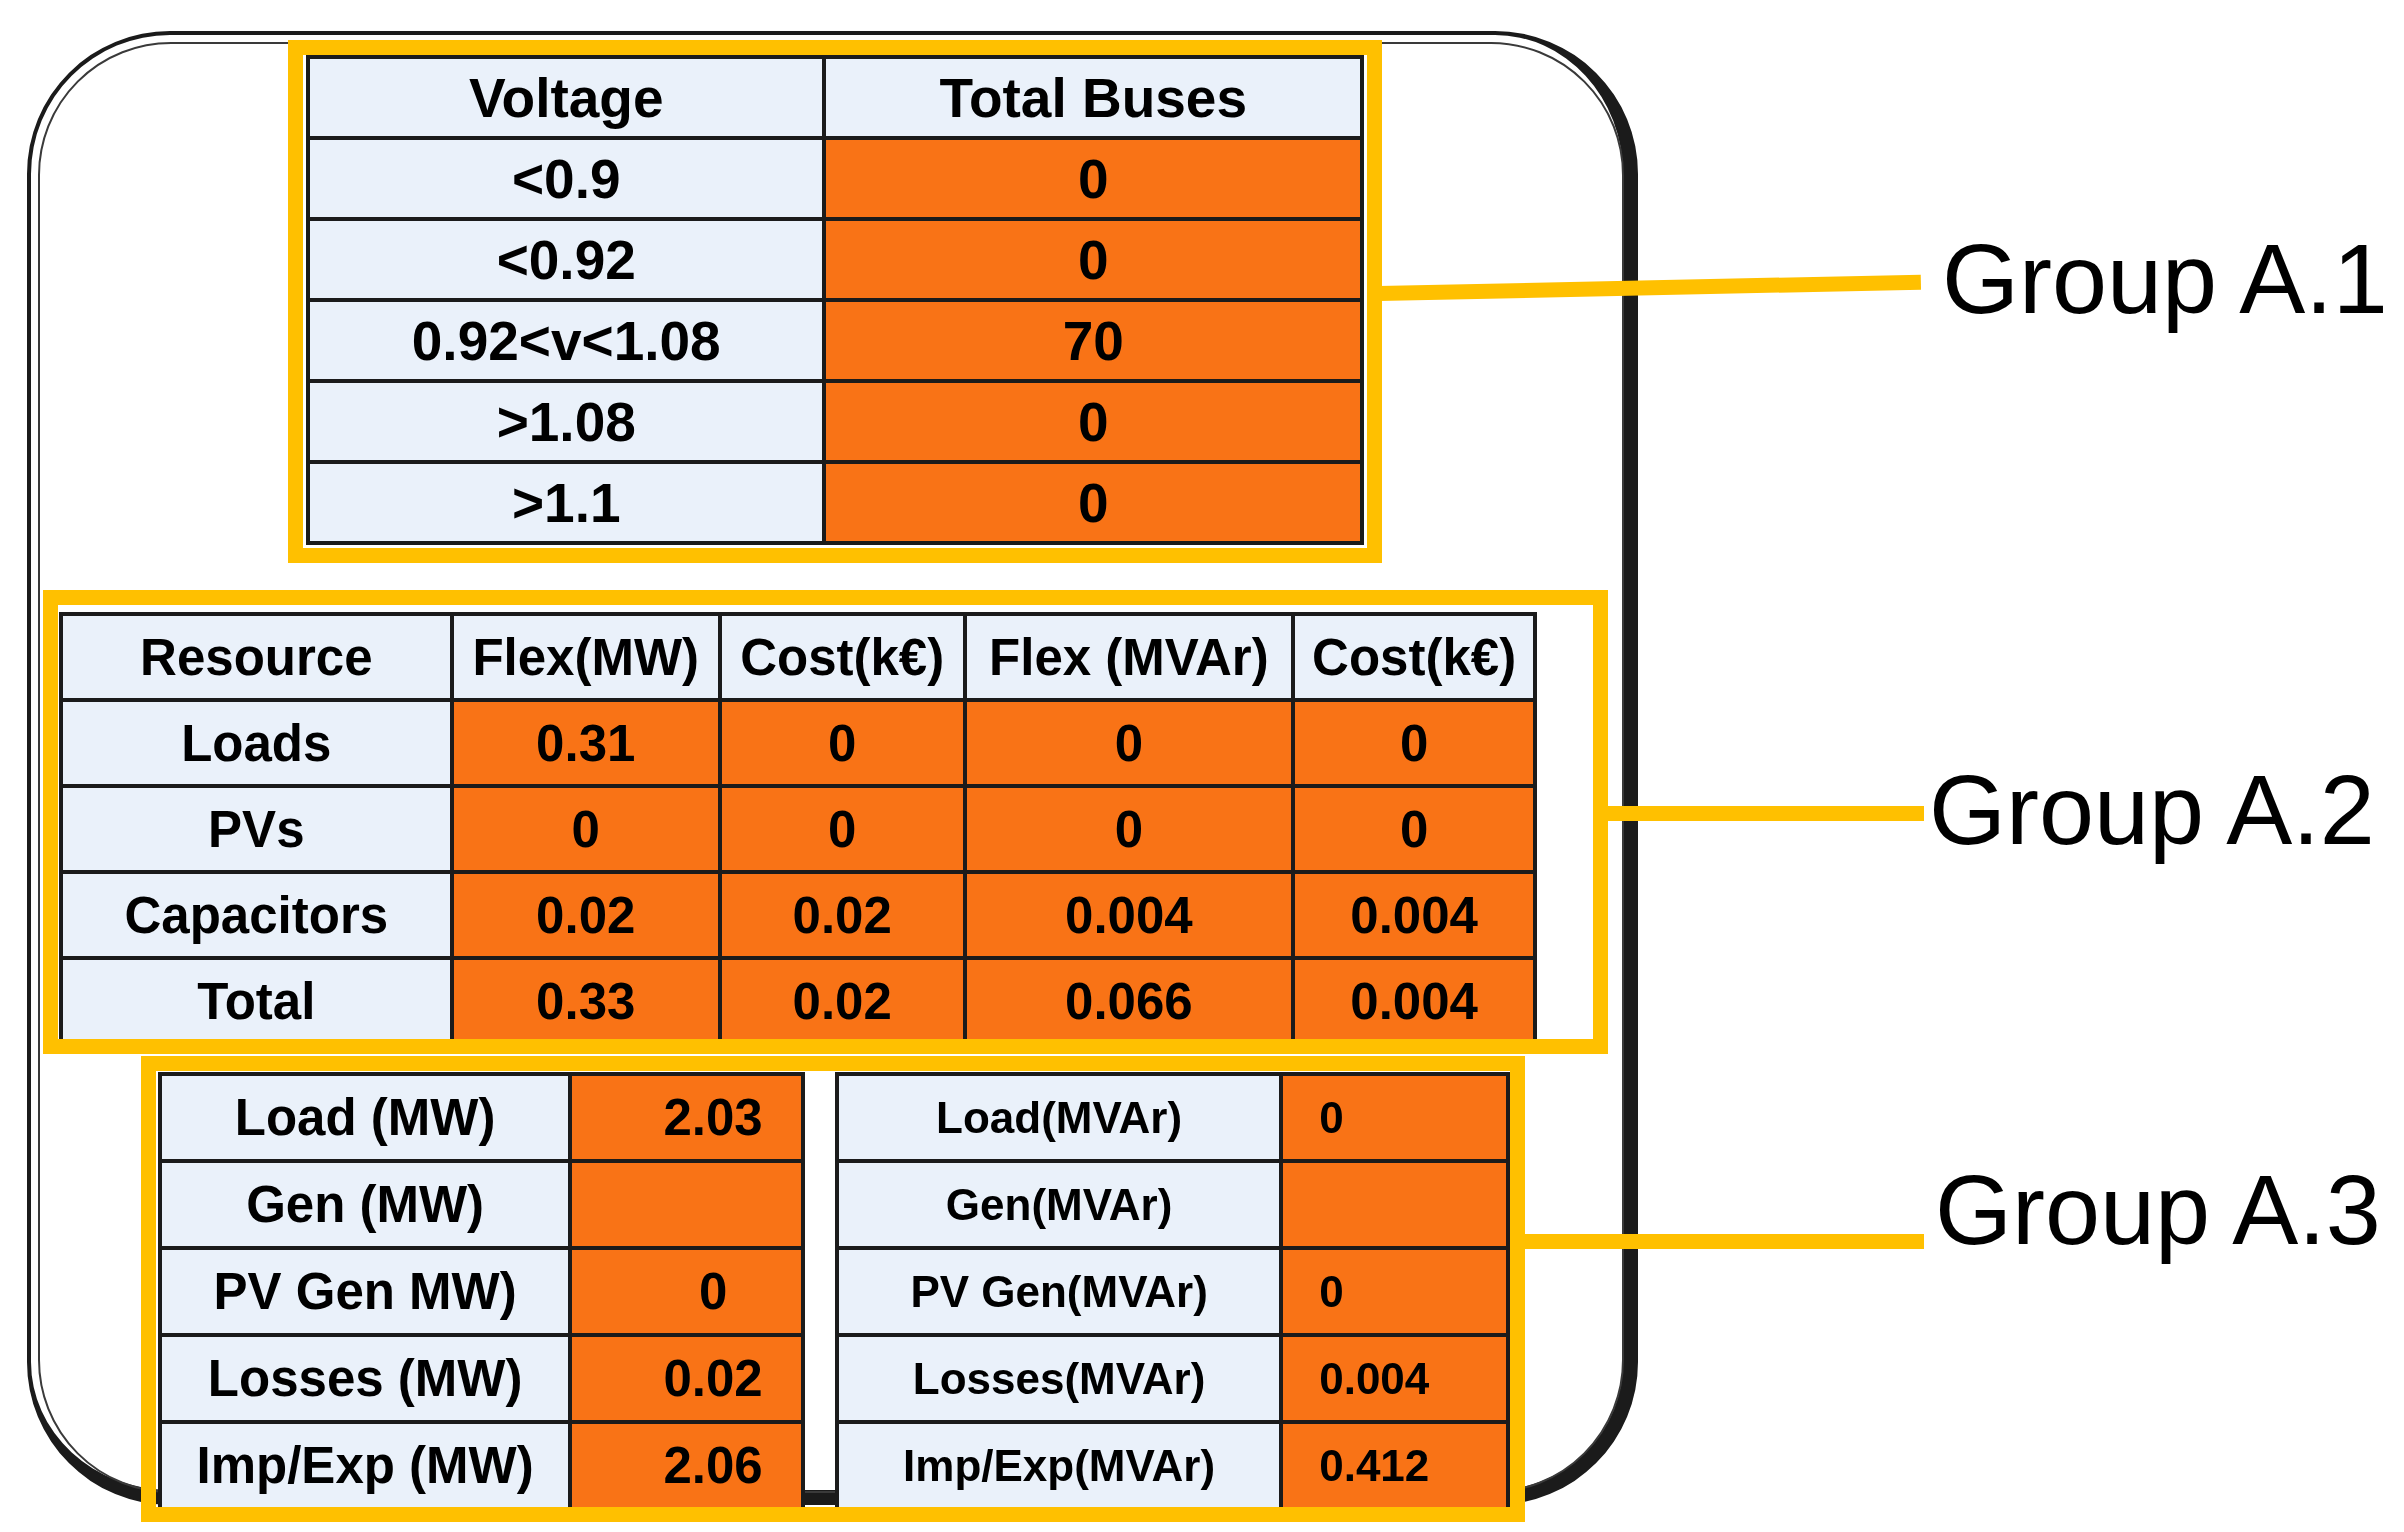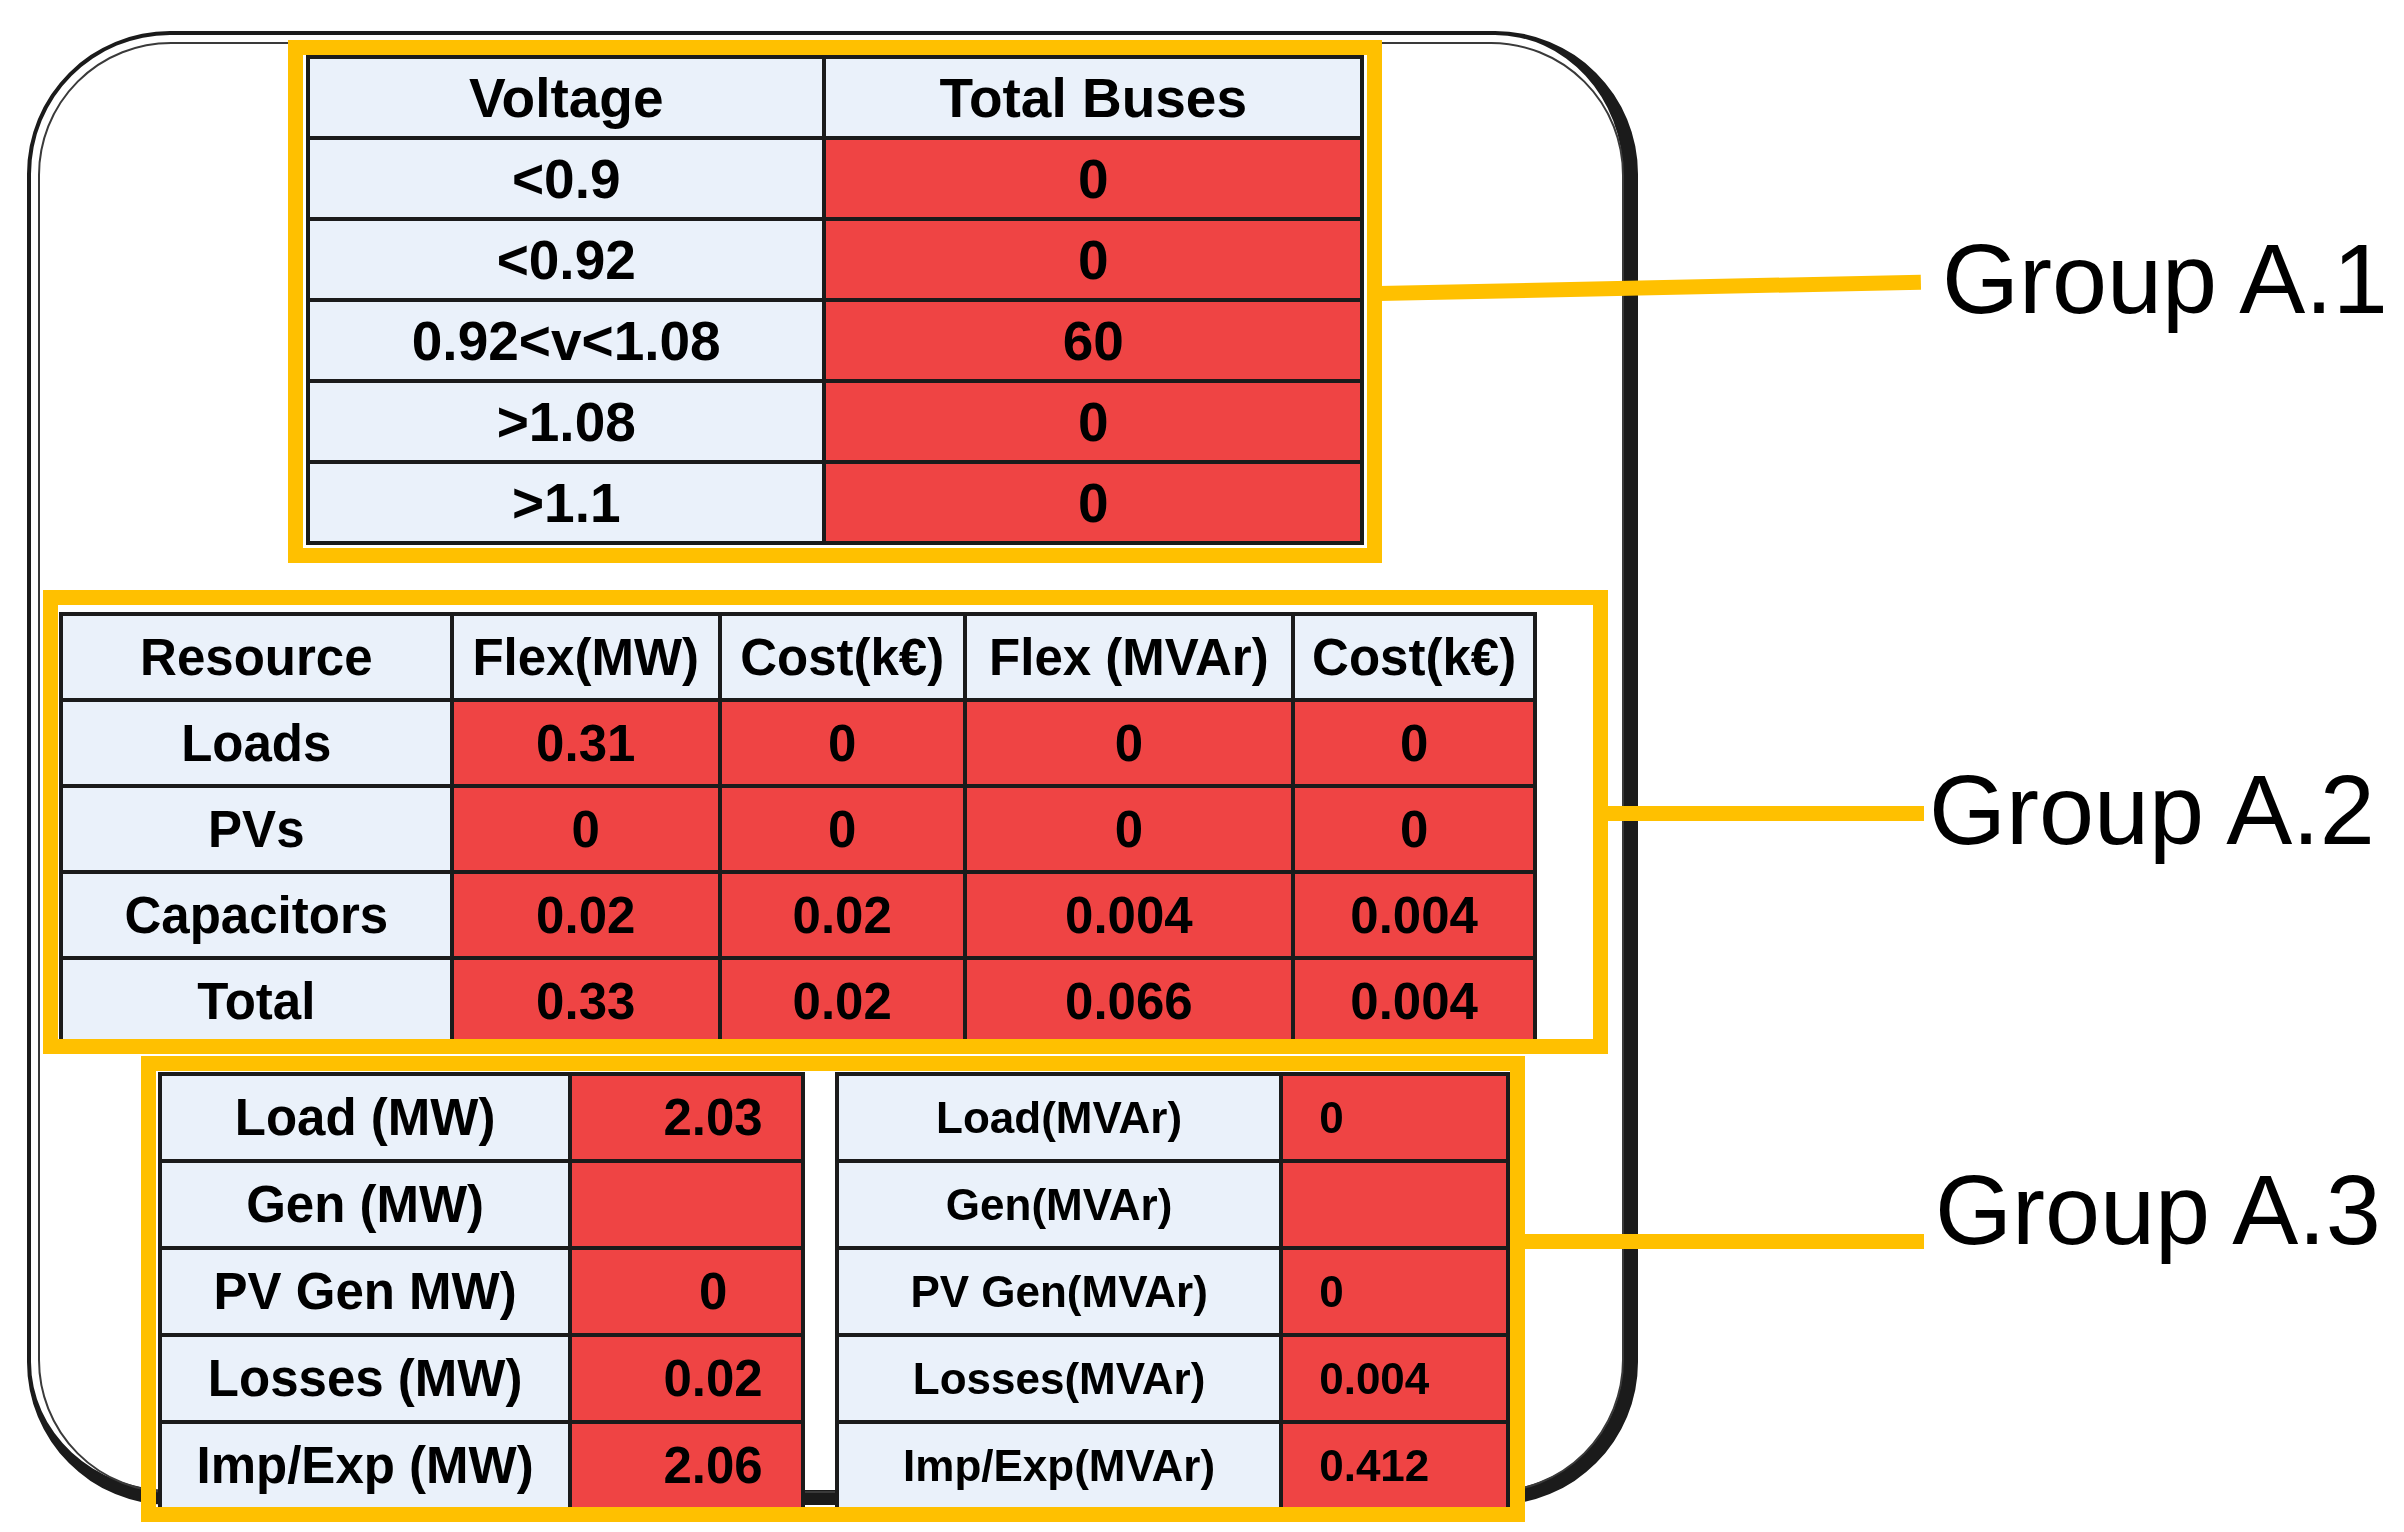--- a/index.html
+++ b/index.html
@@ -33,21 +33,21 @@
   
   .group-label{
     position:absolute;font-size:99px;line-height:1.1;font-weight:400;color:#000;
     white-space:nowrap;z-index:5;
   }
   #label-a1{left:1942px;top:225px;}
   #label-a2{left:1929px;top:756px;}
   #label-a3{left:1935px;top:1156px;}
   
   .tbl{
-    position:absolute;border-collapse:collapse;table-layout:fixed;background:#ef4444;z-index:2;
+    position:absolute;border-collapse:collapse;table-layout:fixed;background:#f97316;z-index:2;
   }
   .tbl th,.tbl td{
     border:4.8px solid var(--ink);padding:0;margin:0;
     font-weight:bold;color:#000;text-align:center;vertical-align:middle;
     white-space:nowrap;overflow:hidden;
   }
   .fill{background:var(--cellblue);}
   #tbl-voltage{left:306px;top:55px;width:1058px;height:489px;font-size:55px;}
   #tbl-voltage tr{height:81px;}
   #tbl-resource{left:59px;top:612px;width:1478px;height:430px;font-size:51px;padding-left:8px;}
@@ -92,21 +92,21 @@
       <tr>
         <td class="fill">&lt;0.9</td>
         <td>0</td>
       </tr>
       <tr>
         <td class="fill">&lt;0.92</td>
         <td>0</td>
       </tr>
       <tr>
         <td class="fill">0.92&lt;v&lt;1.08</td>
-        <td>60</td>
+        <td>70</td>
       </tr>
       <tr>
         <td class="fill">&gt;1.08</td>
         <td>0</td>
       </tr>
       <tr>
         <td class="fill">&gt;1.1</td>
         <td>0</td>
       </tr>
     </tbody>

